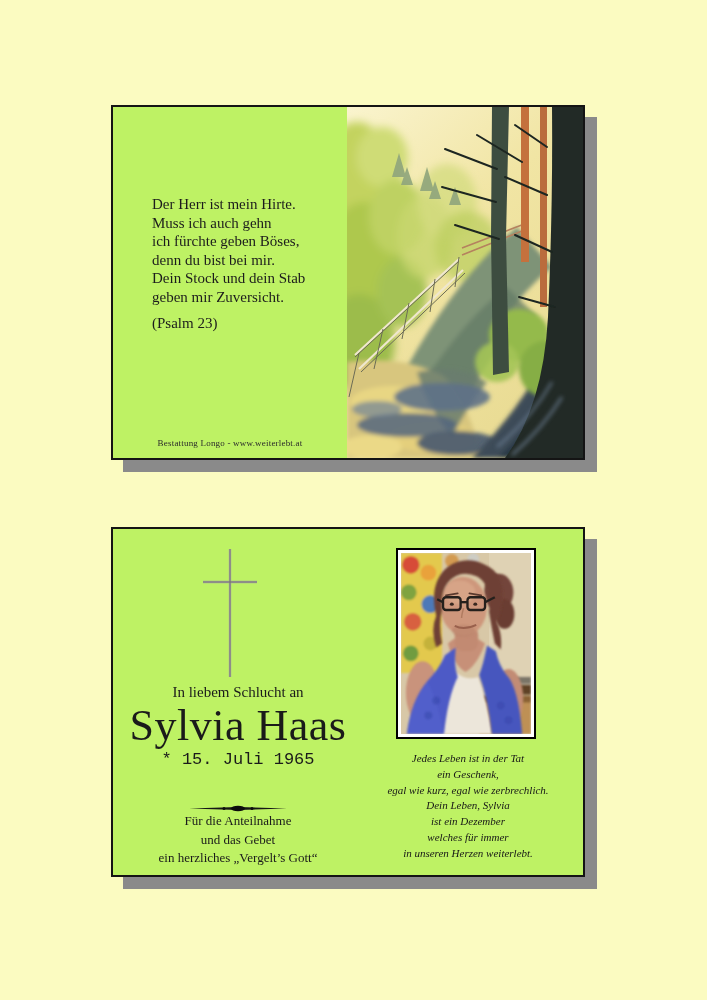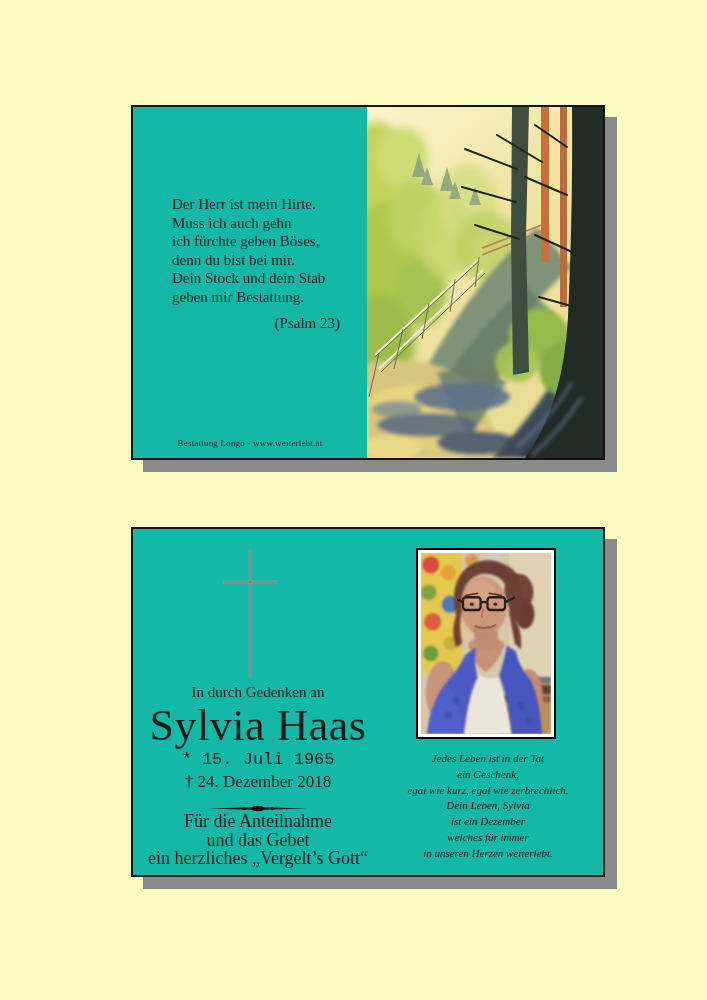--- a/index.html
+++ b/index.html
@@ -3,52 +3,51 @@
 <meta charset="utf-8">
 <style>
   html,body{margin:0;padding:0;}
   body{
     width:707px;height:1000px;position:relative;overflow:hidden;
     background:#FBFBC1;
     font-family:"Liberation Serif", serif;
     color:#1a1a1a;
   }
   .card{
-    position:absolute;background:#14b8a6;
+    position:absolute;background:#bef264;
     border:2px solid #141414;box-sizing:border-box;
     box-shadow:12px 12px 0 #8A8A8A;
-    margin-left:20px;
   }
   #card-top{left:111px;top:105px;width:474px;height:355px;}
   #card-bottom{left:111px;top:527px;width:474px;height:350px;}
 
   
   .psalm{
     position:absolute;left:39px;top:88px;width:170px;
     font-size:15px;line-height:18.5px;color:#1c1c1c;
   }
-  .psalm-source{margin-top:8px;text-align:right;padding-right:2px;}
+  .psalm-source{margin-top:8px;padding-right:2px;}
   .top-footer{
     position:absolute;left:0;bottom:10px;width:234px;text-align:center;
     font-size:9px;letter-spacing:.2px;color:#2b2b2b;
   }
   .watercolor{
     position:absolute;top:0;right:0;width:236px;height:351px;
   }
   .watercolor svg{display:block;width:100%;height:100%;}
 
   
   .left-col{position:absolute;left:0;top:0;width:250px;height:100%;}
   .cross{position:absolute;left:90px;top:20px;width:54px;height:128px;}
   .intro{position:absolute;top:155px;width:250px;text-align:center;font-size:15px;}
   .name{position:absolute;top:171px;width:250px;text-align:center;font-size:44px;letter-spacing:.5px;}
   .bdate{position:absolute;top:221px;width:250px;text-align:center;font-size:17px;font-family:Liberation Mono, monospace;}
   .ddate{position:absolute;top:243px;width:250px;text-align:center;font-size:17px;}
   .divider{position:absolute;left:75px;top:270px;width:100px;height:9px;}
-  .thanks{position:absolute;top:283px;width:250px;text-align:center;font-size:18px;line-height:18.5px;}
+  .thanks{position:absolute;top:283px;width:250px;text-align:center;font-size:13px;line-height:18.5px;}
 
   .photo-frame{
     position:absolute;left:283px;top:19px;width:140px;height:191px;
     border:2px solid #000;background:#fff;padding:3px;box-sizing:border-box;
   }
   .photo-frame svg{display:block;width:100%;height:100%;}
   .poem{
     position:absolute;left:240px;top:222px;width:230px;text-align:center;
     font-style:italic;font-size:11px;line-height:15.8px;color:#161616;
   }
@@ -57,21 +56,21 @@
 <body>
 
 <div class="card" id="card-top">
 
   <div class="psalm">
     <div>Der Herr ist mein Hirte.</div>
     <div>Muss ich auch gehn</div>
     <div>ich fürchte geben Böses,</div>
     <div>denn du bist bei mir.</div>
     <div>Dein Stock und dein Stab</div>
-    <div>geben mir Bestattung.</div>
+    <div>geben mir Zuversicht.</div>
     <div class="psalm-source">(Psalm 23)</div>
   </div>
 
   <div class="top-footer">Bestattung Longo - www.weiterlebt.at</div>
 
   <div class="watercolor">
     <svg viewBox="0 0 236 351" preserveAspectRatio="none" aria-hidden="true">
       <defs>
         <linearGradient id="sky" x1="0" y1="0" x2="0.6" y2="1">
           <stop offset="0" stop-color="#FAF4CE"></stop>
@@ -184,24 +183,23 @@
 
   <div class="left-col">
     <div class="cross">
       <svg viewBox="0 0 54 128" aria-hidden="true">
         <line x1="27" y1="0" x2="27" y2="128" stroke="#A9A9A4" stroke-width="2.4"></line>
         <line x1="0" y1="33" x2="54" y2="33" stroke="#A9A9A4" stroke-width="2.4"></line>
         <line x1="27" y1="0" x2="27" y2="128" stroke="#6E6E68" stroke-width="0.9"></line>
         <line x1="0" y1="33" x2="54" y2="33" stroke="#6E6E68" stroke-width="0.9"></line>
       </svg>
     </div>
-    <div class="intro">In durch Gedenken an</div>
+    <div class="intro">In liebem Schlucht an</div>
     <div class="name">Sylvia Haas</div>
     <div class="bdate">* 15. Juli 1965</div>
-    <div class="ddate">† 24. Dezember 2018</div>
     <div class="divider">
       <svg viewBox="0 0 100 9" aria-hidden="true">
         <polygon points="1,4.5 50,3 50,6" fill="#161616"></polygon>
         <polygon points="99,4.5 50,3 50,6" fill="#161616"></polygon>
         <ellipse cx="50" cy="4.5" rx="7" ry="2.8" fill="#0d0d0d"></ellipse>
         <circle cx="36" cy="4.5" r="1.5" fill="#0d0d0d"></circle>
         <circle cx="64" cy="4.5" r="1.5" fill="#0d0d0d"></circle>
       </svg>
     </div>
     <div class="thanks">

